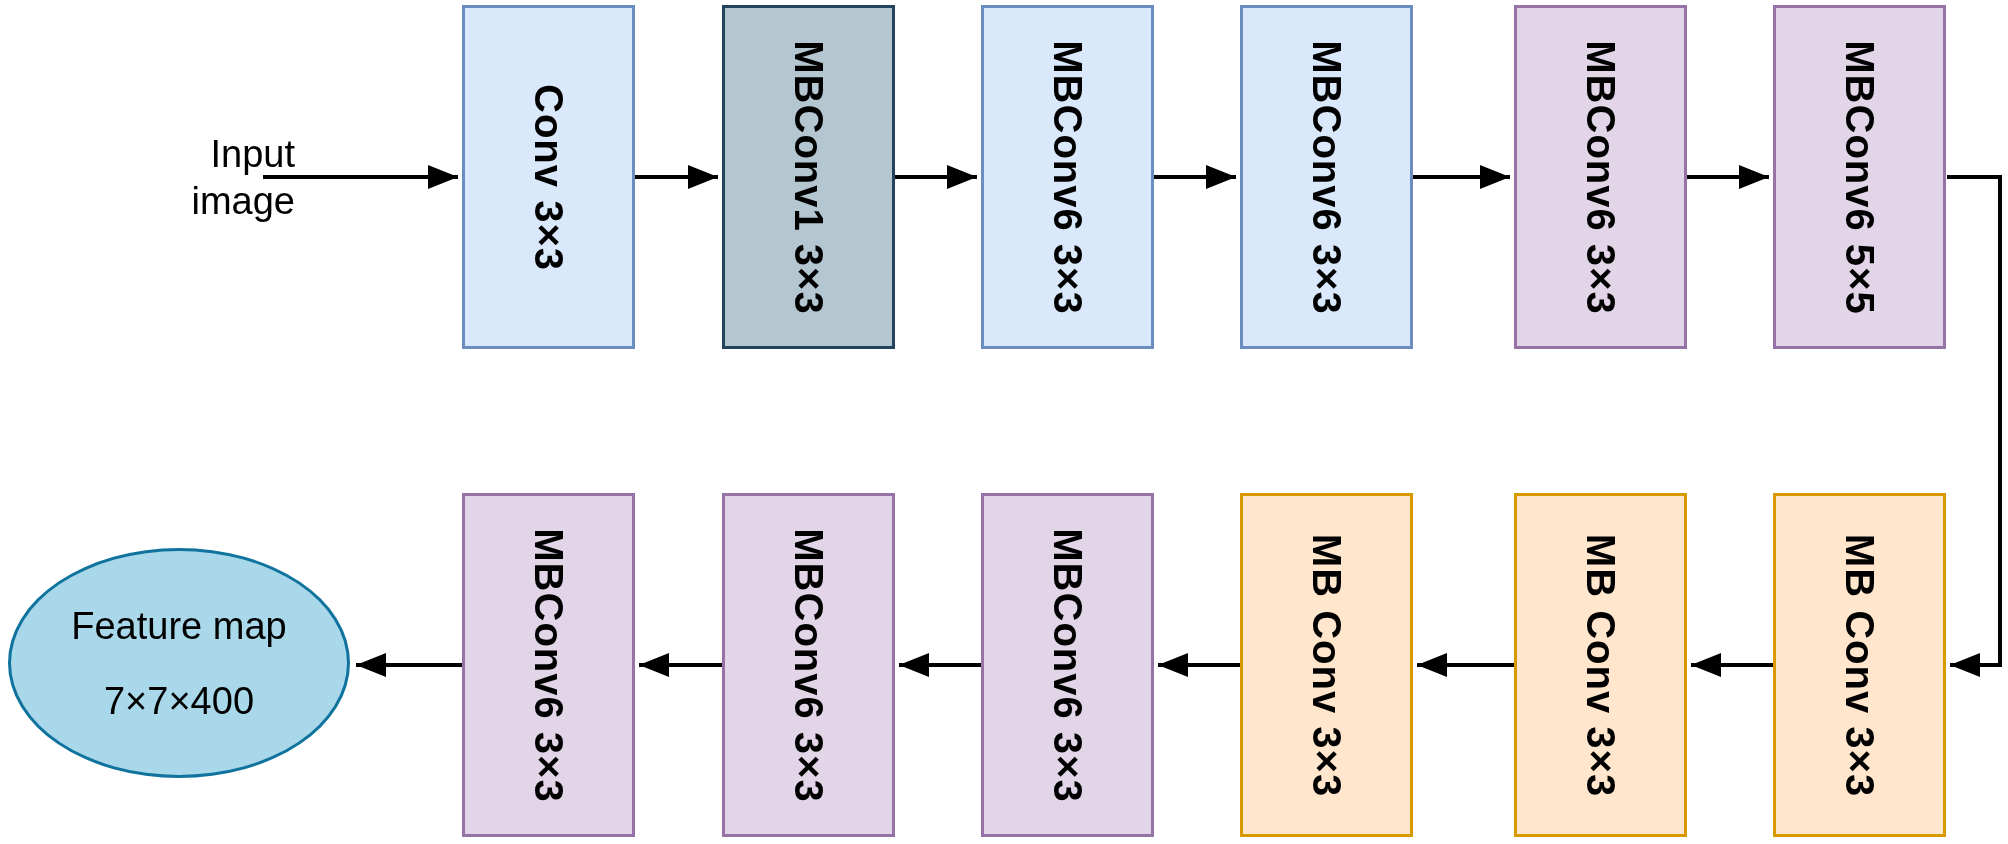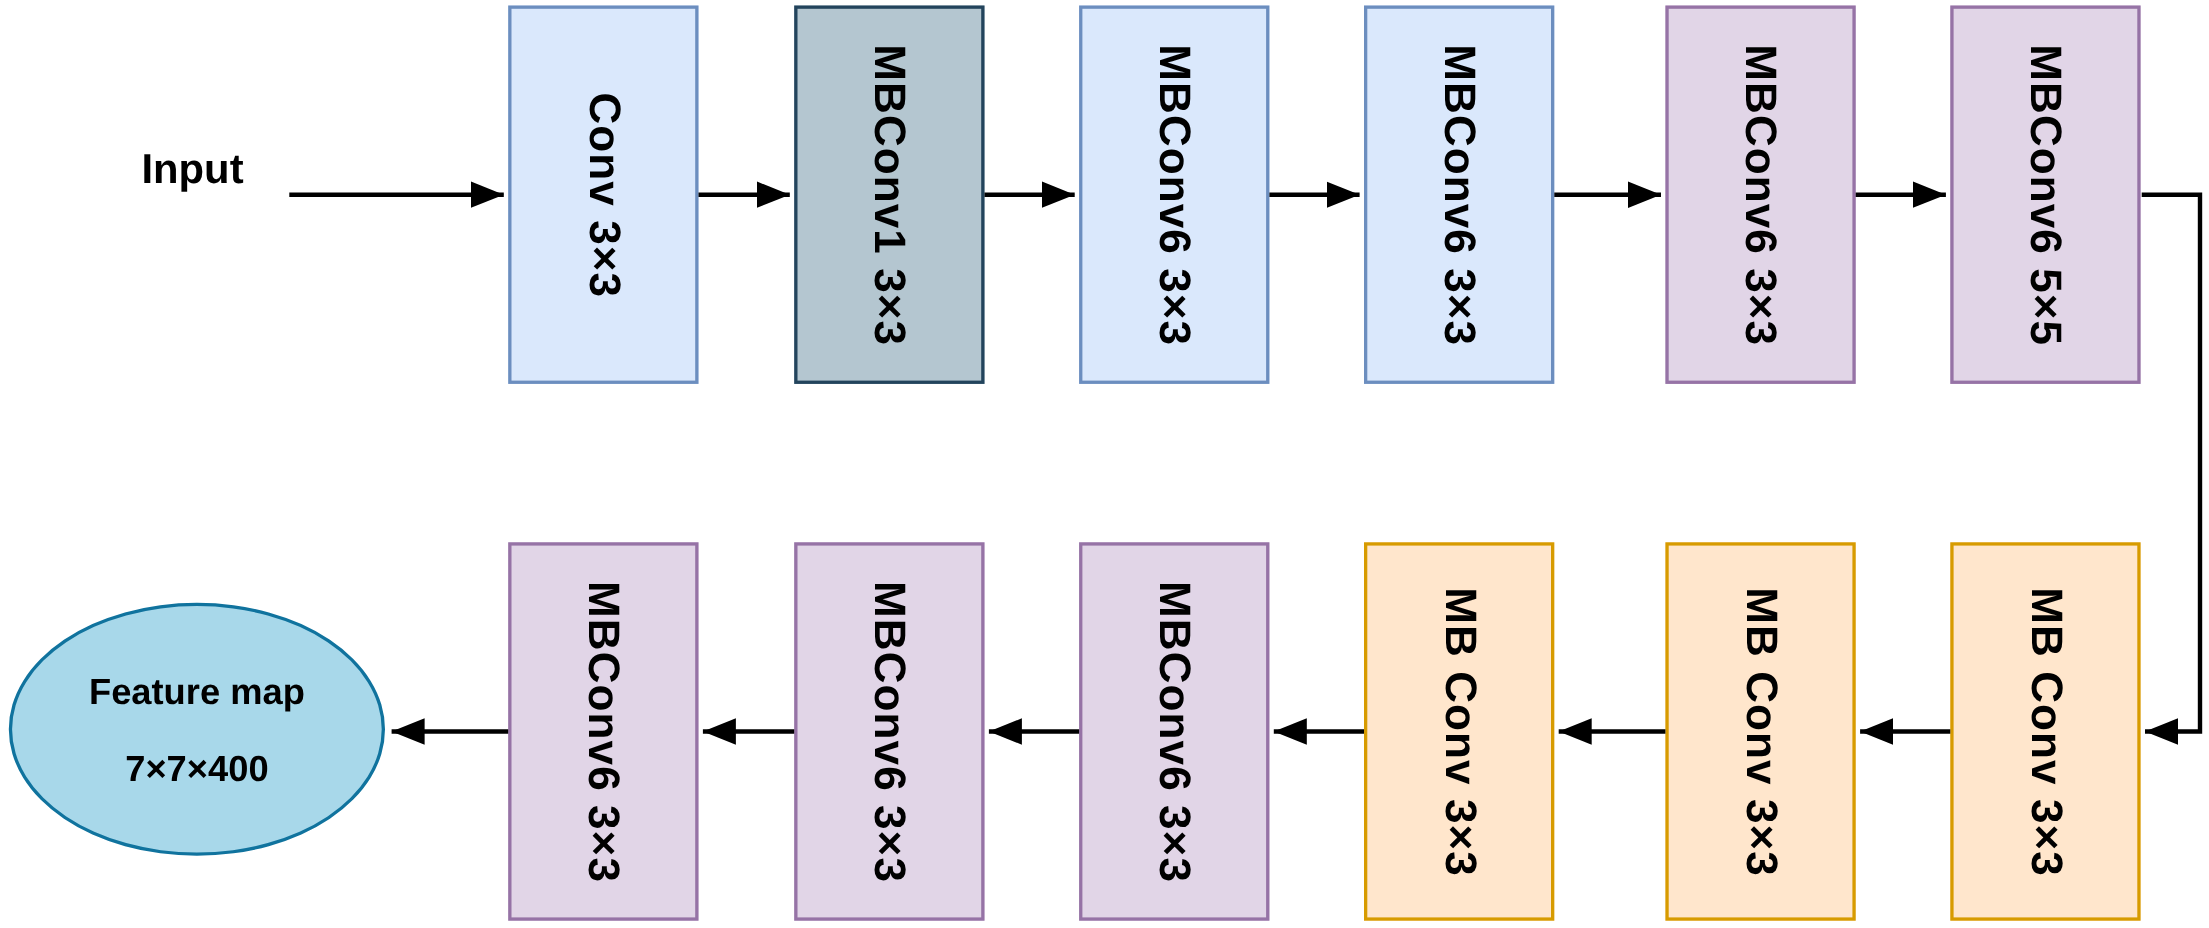--- a/index.html
+++ b/index.html
@@ -39,45 +39,45 @@
     font-size: 40px;
     font-weight: 700;
     letter-spacing: 1px;
     color: #000000;
   }
   .input-label {
     position: absolute;
     left: 55px;
     top: 131px;
     width: 240px;
-    text-align: center;
+    text-align: right;
     font-size: 38px;
-    font-weight: 700;
+    font-weight: 400;
     line-height: 47px;
     color: #000000;
   }
   .ellipse {
     position: absolute;
     left: 8px;
     top: 548px;
     width: 342px;
     height: 230px;
     box-sizing: border-box;
     background: #a8d8ea;
     border: 3px solid #10739e;
     border-radius: 50%;
     display: flex;
     flex-direction: column;
     align-items: center;
     justify-content: center;
     gap: 37px;
   }
   .ellipse .eline {
-    font-size: 33px;
-    font-weight: 700;
+    font-size: 38px;
+    font-weight: 400;
     line-height: 1;
     color: #000000;
   }
   svg.wires {
     position: absolute;
     left: 0;
     top: 0;
     pointer-events: none;
   }
   svg.wires line, svg.wires polyline {
@@ -86,20 +86,21 @@
     fill: none;
   }
 </style>
 </head>
 <body>
 
 <div class="canvas">
 
   <div class="input-label">
     <div>Input</div>
+    <div>image</div>
   </div>
 
   <div class="node row-top c1 blue">
     <span class="vtext">Conv 3×3</span>
   </div>
   <div class="node row-top c2 gray">
     <span class="vtext">MBConv1 3×3</span>
   </div>
   <div class="node row-top c3 blue">
     <span class="vtext">MBConv6 3×3</span>

